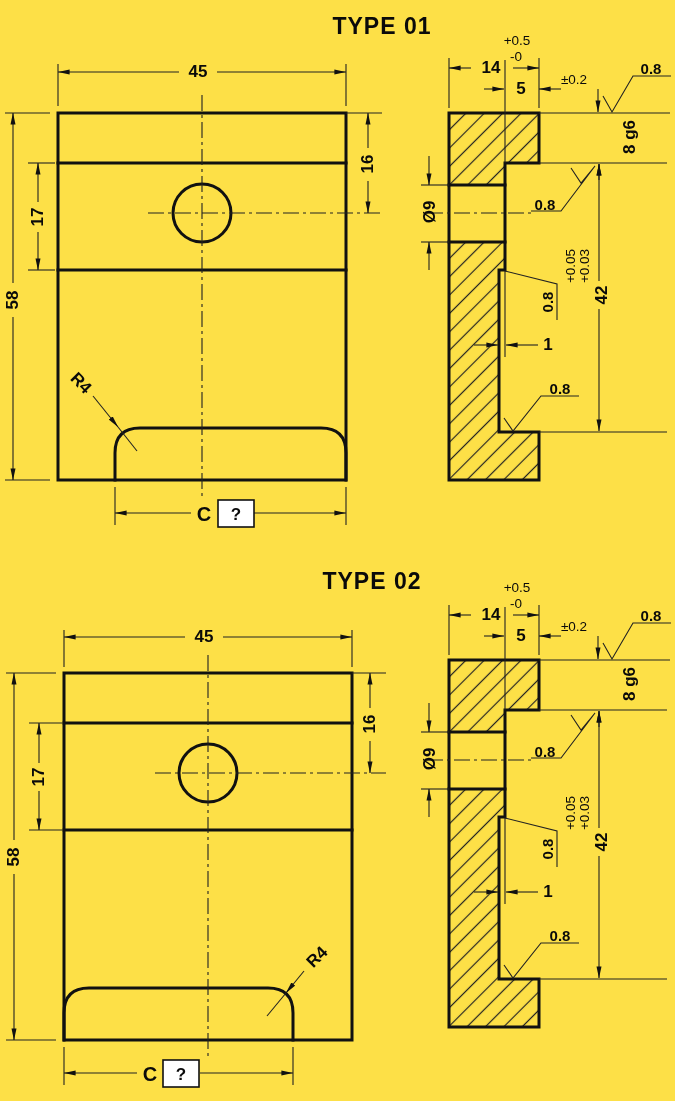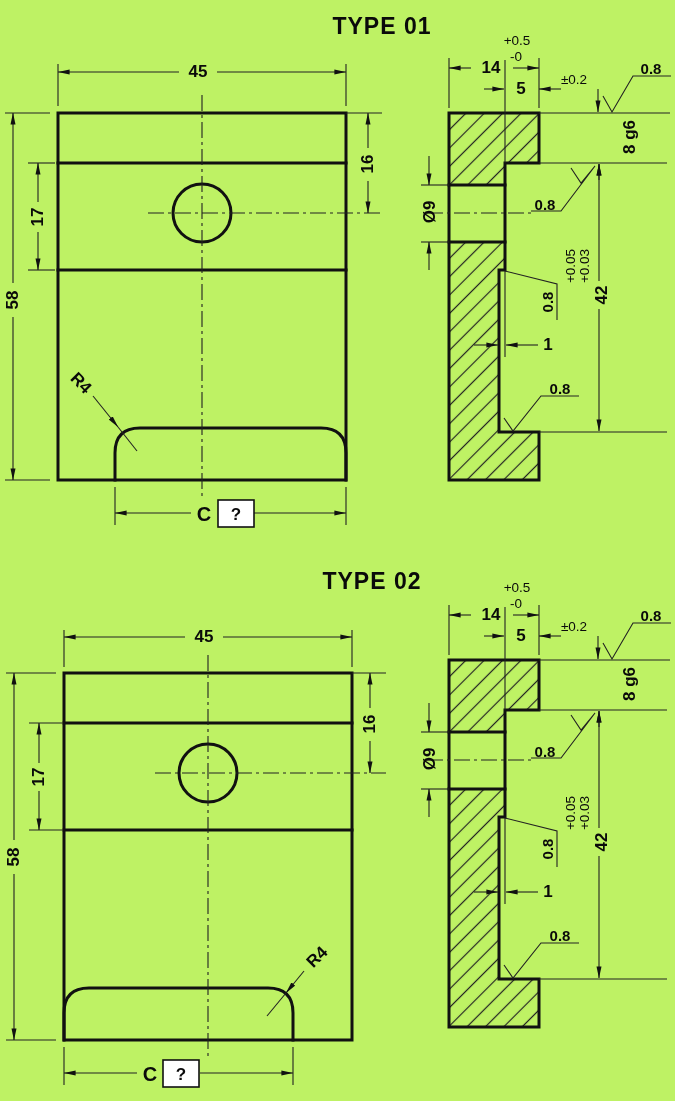--- a/index.html
+++ b/index.html
@@ -1,16 +1,16 @@
 <!DOCTYPE html>
 <html><head>
 <meta charset="utf-8">
 <style>
   html,body{margin:0;padding:0;background:#fff;}
-  .canvas{position:relative;width:675px;height:1101px;background:#bef264;overflow:hidden;}
+  .canvas{position:relative;width:675px;height:1101px;background:#fde047;overflow:hidden;}
   svg{position:absolute;left:0;top:0;}
   svg text{fill:#0a0a0a;font-family:"Liberation Sans","DejaVu Sans",sans-serif;
            text-anchor:middle;dominant-baseline:central;}
   .dim{font-size:17px;font-weight:bold;}
   .big{font-size:20px;font-weight:bold;}
   .tol{font-size:13.5px;font-weight:normal;}
   .fin{font-size:15px;font-weight:bold;}
   .ttl{font-size:23px;font-weight:bold;letter-spacing:1px;}
   .ol{stroke:#111;stroke-width:3;fill:none;stroke-linejoin:miter;stroke-linecap:square;}
   .tl{stroke:#222;stroke-width:1.1;fill:none;}

